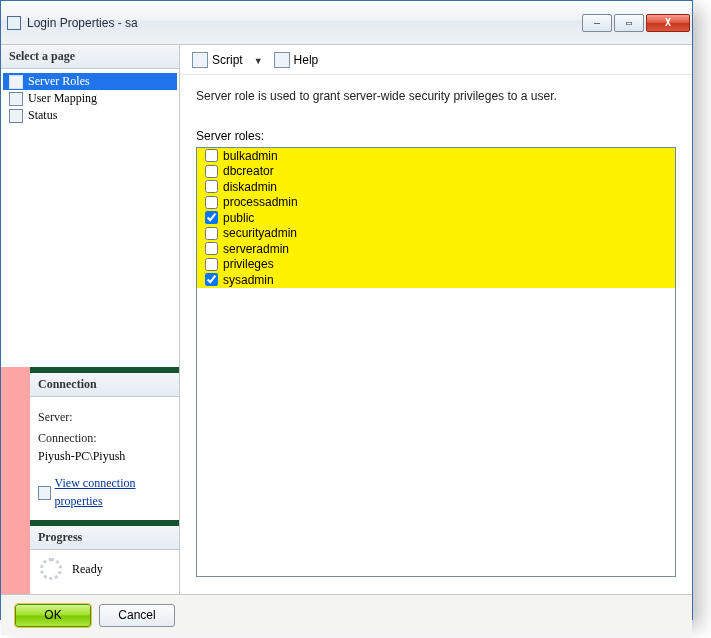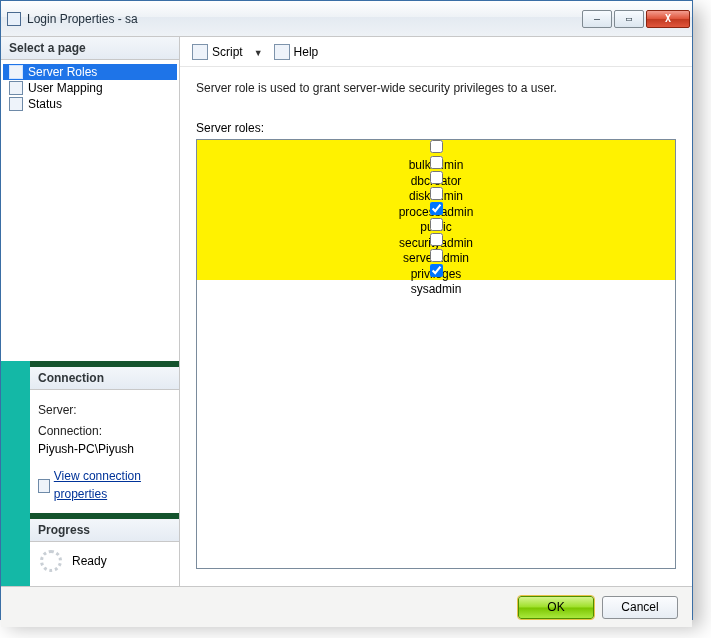--- a/index.html
+++ b/index.html
@@ -18,21 +18,21 @@
   .window {
     position: absolute;
     left: 0; top: 0;
     width: 693px;
     height: 620px;
     border: 1px solid #3a6ea5;
     background: #fff;
     box-shadow: 8px 8px 18px rgba(0,0,0,.25);
   }
   .titlebar {
-    height: 36px;
+    height: 44px;
     background: linear-gradient(to bottom, #fefefe, #eef2f6 45%, #e4eaf1 46%, #eef2f6);
     border-bottom: 1px solid #c8c8c8;
     display: flex;
     align-items: center;
     padding: 0 0 0 6px;
   }
   .titlebar .win-icon {
     width: 14px; height: 14px;
     border: 1px solid #4a6a90;
     background: #e8f0fa;
@@ -60,21 +60,22 @@
     display: flex;
     height: calc(100% - 28px - 41px);
   }
 
   
   .sidebar {
     width: 179px;
     border-right: 1px solid #c8c8c8;
     display: flex;
     flex-direction: column;
-    background: #14b8a6;
+    background: #fca5a5;
+    font-family: Liberation Serif, serif;
   }
   .pane-head {
     background: linear-gradient(to bottom, #f3f6fa, #e5ebf3);
     border-bottom: 1px solid #c8c8c8;
     padding: 4px 8px;
     font-weight: bold;
     color: #30363a;
   }
   .nav {
     background: #fff;
@@ -157,32 +158,31 @@
   .listbox {
     border: 1px solid #7a8b9c;
     height: 430px;
     overflow: auto;
     background: #fff;
   }
   .row {
     display: flex; align-items: center; gap: 5px;
     padding: 0 8px;
     height: 15.5px;
-    flex-direction: column;
   }
   .row.hl { background: #fff200; }
   .row input[type=checkbox] {
     width: 13px; height: 13px; margin: 0;
   }
 
   
   .footer {
     height: 41px;
     border-top: 1px solid #c8c8c8;
-    display: flex; align-items: center; justify-content: flex-end;
+    display: flex; align-items: center; justify-content: flex-start;
     gap: 8px; padding: 2px 14px;
     background: #f4f4f3;
   }
   .btn {
     min-width: 76px; height: 23px;
     border: 1px solid #8d9195;
     border-radius: 3px;
     background: linear-gradient(to bottom, #fbfcfe, #e7edf4);
     font-family: inherit; font-size: 12px;
   }

